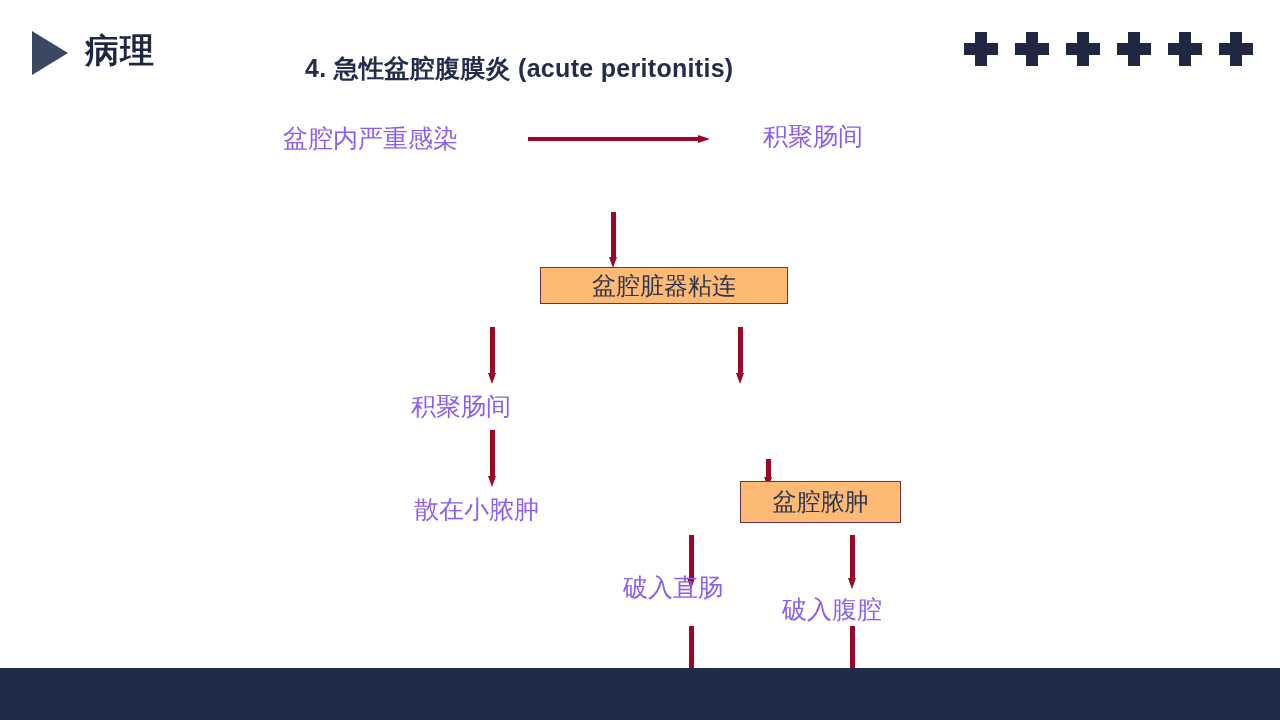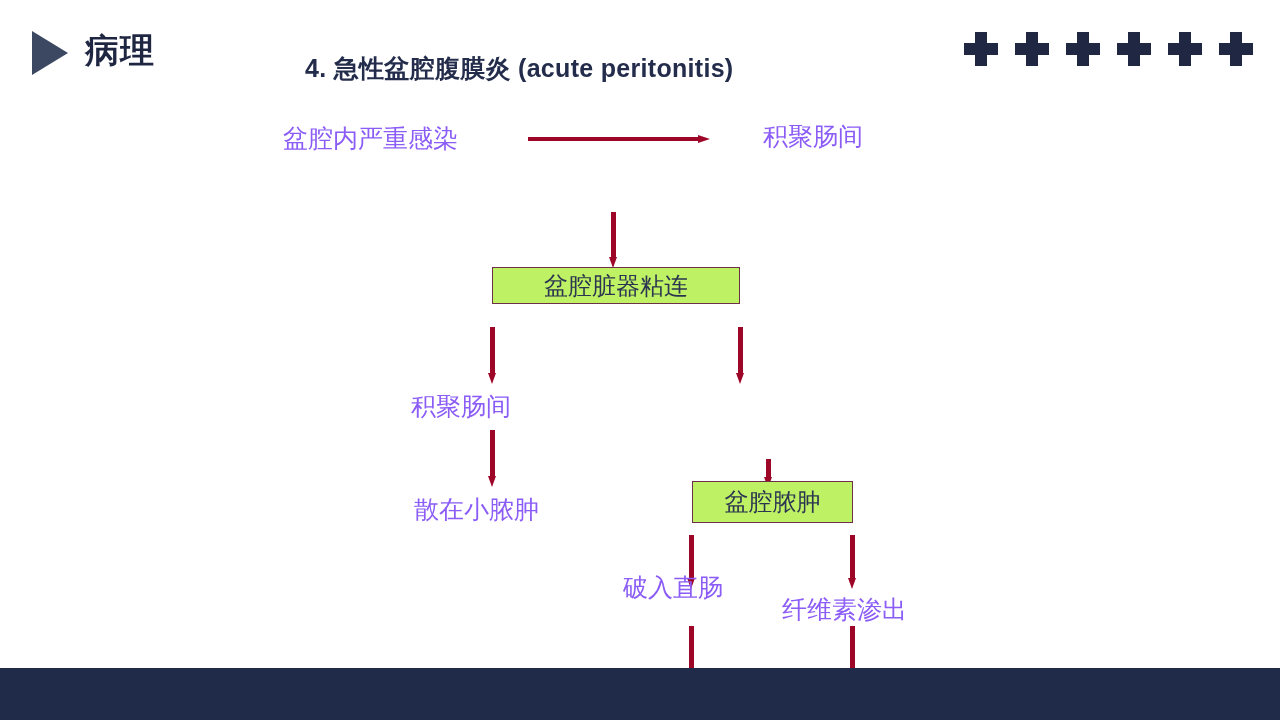--- a/index.html
+++ b/index.html
@@ -89,25 +89,26 @@
   .node-text {
     position: absolute;
     font-size: 25px;
     color: #8b5cf6;
     white-space: nowrap;
     line-height: 30px;
   }
   .boxed {
     position: absolute;
     border: 1px solid #6d3048;
-    background: #bef264;
+    background: #fdba74;
     box-sizing: border-box;
     display: flex;
     align-items: center;
     justify-content: center;
+    margin-left: 48px;
   }
   .boxed .node-label {
     font-size: 24px;
     color: #2b3450;
     white-space: nowrap;
   }
 
   
   .v-arrow {
     position: absolute;
@@ -217,21 +218,21 @@
   <div class="v-arrow" style="left:687px; top:535px; height:54px;">
     <span class="shaft" style="height:43px;"></span>
     <span class="head" style="top:43px;"></span>
   </div>
   <div class="v-arrow" style="left:848px; top:535px; height:54px;">
     <span class="shaft" style="height:43px;"></span>
     <span class="head" style="top:43px;"></span>
   </div>
 
   <div class="node-text" style="left:623px; top:572px;">破入直肠</div>
-  <div class="node-text" style="left:782px; top:594px;">纤维素渗出</div>
+  <div class="node-text" style="left:782px; top:594px;">破入腹腔</div>
 
   <div class="v-arrow" style="left:687px; top:626px; height:56px;">
     <span class="shaft" style="height:45px;"></span>
     <span class="head" style="top:45px;"></span>
   </div>
   <div class="v-arrow" style="left:848px; top:626px; height:56px;">
     <span class="shaft" style="height:45px;"></span>
     <span class="head" style="top:45px;"></span>
   </div>
 

